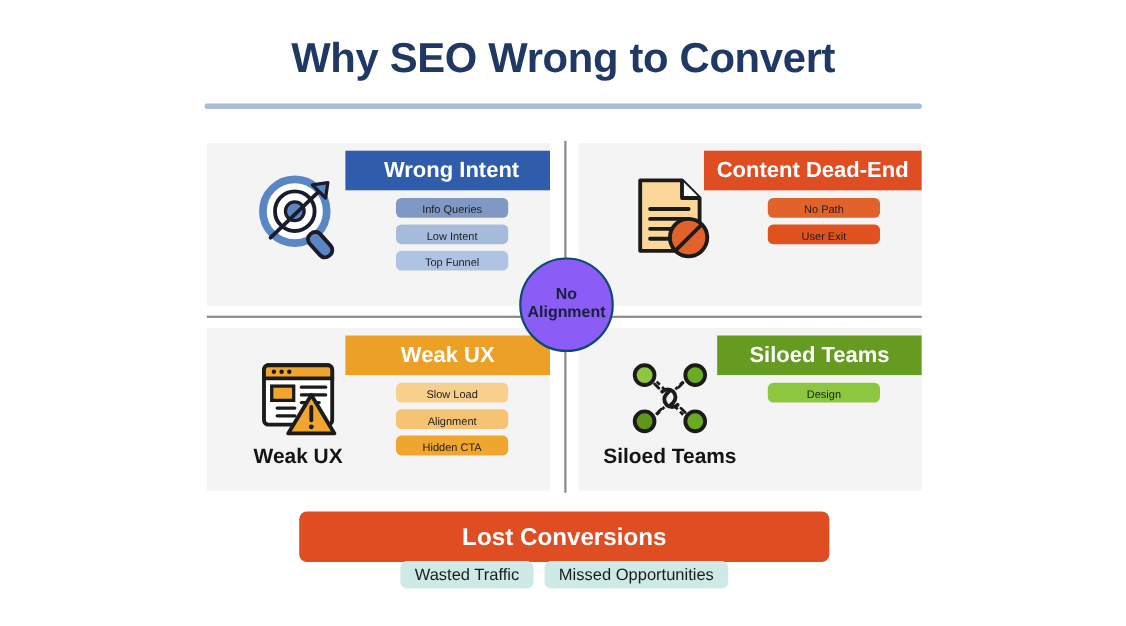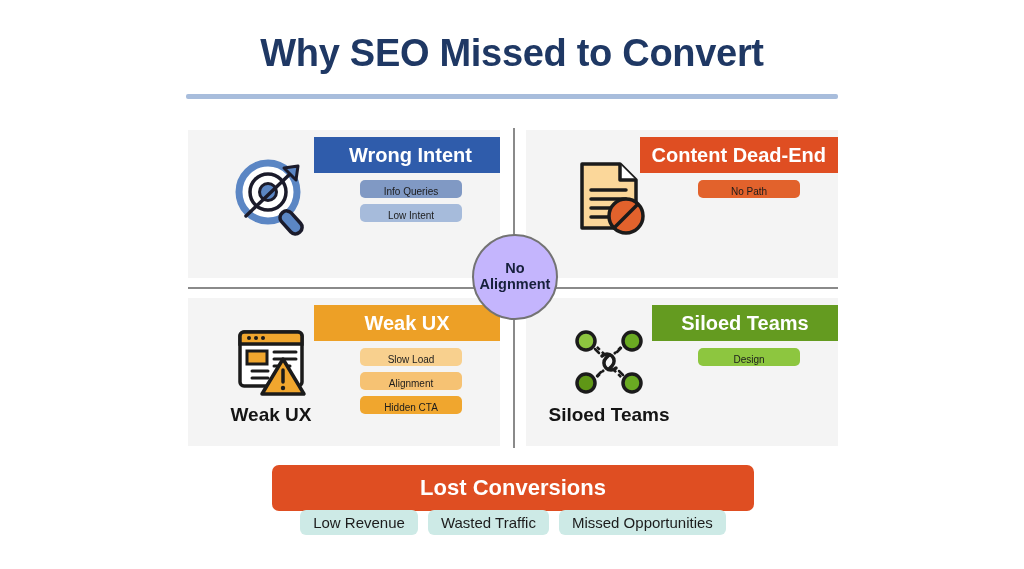--- a/index.html
+++ b/index.html
@@ -136,22 +136,22 @@
   }
 
   
   .hub {
     position: absolute;
     left: 284px;
     top: 104px;
     width: 82px;
     height: 82px;
     border-radius: 50%;
-    background: #c4b5fd;
-    border: 2px solid #737373;
+    background: #8b5cf6;
+    border: 2px solid #0c4a6e;
     display: flex;
     align-items: center;
     justify-content: center;
     z-index: 5;
   }
   .hub-text {
     font-size: 14.5px;
     font-weight: bold;
     color: #17203c;
     line-height: 1.1;
@@ -191,21 +191,21 @@
     color: #1c1c1c;
     font-size: 15px;
     padding: 0 13px;
     white-space: nowrap;
   }
 </style>
 </head>
 <body>
 
 <div class="title-wrap">
-  <h1 class="page-title">Why SEO Missed to Convert</h1>
+  <h1 class="page-title">Why SEO Wrong to Convert</h1>
 </div>
 <div class="title-rule"></div>
 
 <div class="matrix">
 
   <div class="panel tl">
     <div class="icon-area">
       <svg width="86" height="80" viewBox="0 0 86 80">
         <circle cx="40" cy="34" r="29" fill="#ffffff" stroke="#1b1b2b" stroke-width="4"></circle>
         <circle cx="40" cy="34" r="29" fill="none" stroke="#5b86c4" stroke-width="7"></circle>
@@ -214,40 +214,42 @@
         <line x1="18" y1="58" x2="62" y2="16" stroke="#1b1b2b" stroke-width="3.5" stroke-linecap="round"></line>
         <path d="M56 10 L70 8 L68 22 Z" fill="#5b86c4" stroke="#1b1b2b" stroke-width="3" stroke-linejoin="round"></path>
         <rect x="56" y="52" width="13" height="26" rx="6" transform="rotate(-42 62 64)" fill="#5b86c4" stroke="#1b1b2b" stroke-width="3.5"></rect>
       </svg>
       <div class="icon-caption"></div>
     </div>
     <div class="panel-header blue">Wrong Intent</div>
     <div class="pill-stack">
       <div class="pill" style="background:#8099c4">Info Queries</div>
       <div class="pill" style="background:#a6bbdb">Low Intent</div>
+      <div class="pill" style="background:#aec4e2">Top Funnel</div>
     </div>
   </div>
 
   <div class="panel tr">
     <div class="icon-area">
       <svg width="86" height="80" viewBox="0 0 86 80">
         <path d="M16 6 H54 L70 22 V70 H16 Z" fill="#fbd79a" stroke="#1b1b1b" stroke-width="3.5" stroke-linejoin="round"></path>
         <path d="M54 6 V22 H70" fill="#ffffff" stroke="#1b1b1b" stroke-width="3.5" stroke-linejoin="round"></path>
         <line x1="25" y1="32" x2="60" y2="32" stroke="#1b1b1b" stroke-width="3.5" stroke-linecap="round"></line>
         <line x1="25" y1="41" x2="60" y2="41" stroke="#1b1b1b" stroke-width="3.5" stroke-linecap="round"></line>
         <line x1="25" y1="50" x2="60" y2="50" stroke="#1b1b1b" stroke-width="3.5" stroke-linecap="round"></line>
         <line x1="25" y1="59" x2="45" y2="59" stroke="#1b1b1b" stroke-width="3.5" stroke-linecap="round"></line>
         <circle cx="60" cy="58" r="17" fill="#e2622c" stroke="#1b1b1b" stroke-width="3.5"></circle>
         <line x1="49" y1="69" x2="71" y2="47" stroke="#1b1b1b" stroke-width="3.5" stroke-linecap="round"></line>
       </svg>
       <div class="icon-caption"></div>
     </div>
     <div class="panel-header orange">Content Dead-End</div>
     <div class="pill-stack">
       <div class="pill" style="background:#e2622c">No Path</div>
+      <div class="pill" style="background:#e0521f">User Exit</div>
     </div>
   </div>
 
   <div class="panel bl">
     <div class="icon-area">
       <svg width="86" height="72" viewBox="0 0 86 72">
         <rect x="12" y="6" width="62" height="54" rx="4" fill="#ffffff" stroke="#1b1b1b" stroke-width="3.5"></rect>
         <path d="M12 10 a4 4 0 0 1 4 -4 H70 a4 4 0 0 1 4 4 V18 H12 Z" fill="#f0a62e" stroke="#1b1b1b" stroke-width="3.5"></path>
         <circle cx="21" cy="12" r="2" fill="#1b1b1b"></circle>
         <circle cx="28" cy="12" r="2" fill="#1b1b1b"></circle>
@@ -304,16 +306,15 @@
   <div class="hub">
     <div class="hub-text">
       <span>No</span><br>
       <span>Alignment</span>
     </div>
   </div>
 </div>
 
 <div class="banner">Lost Conversions</div>
 <div class="outcome-row">
-  <div class="outcome-pill">Low Revenue</div>
   <div class="outcome-pill">Wasted Traffic</div>
   <div class="outcome-pill">Missed Opportunities</div>
 </div>
 
 </body></html>

